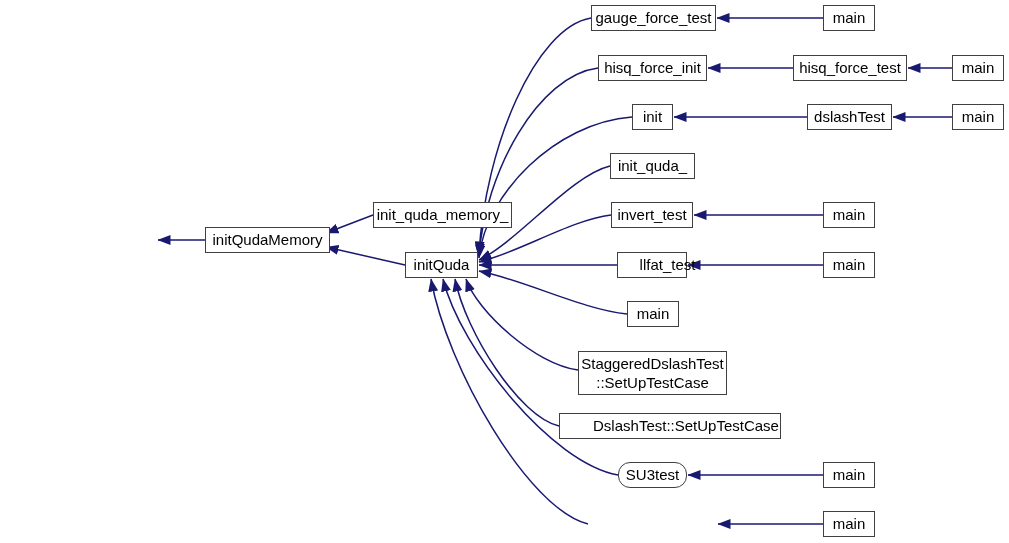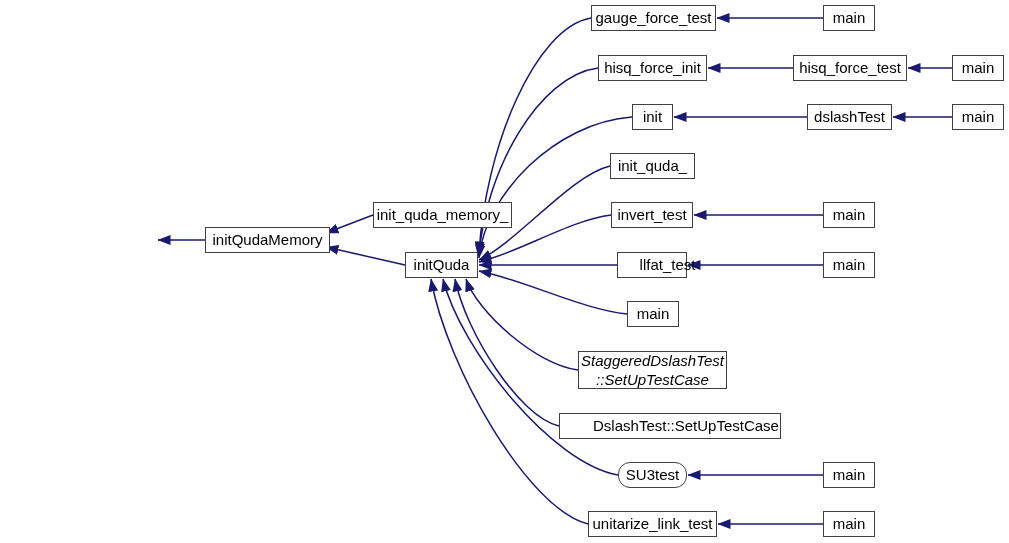--- a/index.html
+++ b/index.html
@@ -74,20 +74,19 @@
     <div class="node" style="left: 952px; top: 55px; width: 52px; height: 26px;"><span>main</span></div>
     <div class="node" style="left: 632px; top: 104px; width: 41px; height: 26px;"><span>init</span></div>
     <div class="node" style="left: 807px; top: 104px; width: 85px; height: 26px;"><span>dslashTest</span></div>
     <div class="node" style="left: 952px; top: 104px; width: 52px; height: 26px;"><span>main</span></div>
     <div class="node" style="left: 610px; top: 153px; width: 85px; height: 26px;"><span>init_quda_</span></div>
     <div class="node" style="left: 611px; top: 202px; width: 82px; height: 26px;"><span>invert_test</span></div>
     <div class="node" style="left: 823px; top: 202px; width: 52px; height: 26px;"><span>main</span></div>
     <div class="node" style="left: 617px; top: 252px; width: 70px; height: 26px; padding-left: 31px;"><span>llfat_test</span></div>
     <div class="node" style="left: 823px; top: 252px; width: 52px; height: 26px;"><span>main</span></div>
     <div class="node" style="left: 627px; top: 301px; width: 52px; height: 26px;"><span>main</span></div>
-    <div class="node" style="left: 578px; top: 351px; width: 149px; height: 38px; font-style: italic;"><span>StaggeredDslashTest
+    <div class="node" style="left: 578px; top: 351px; width: 149px; height: 44px;"><span>StaggeredDslashTest
 ::SetUpTestCase</span></div>
     <div class="node" style="left: 559px; top: 413px; width: 222px; height: 26px; padding-left: 32px;"><span>DslashTest::SetUpTestCase</span></div>
     <div class="node" style="left: 618px; top: 462px; width: 69px; height: 26px; border-radius: 12px;"><span>SU3test</span></div>
     <div class="node" style="left: 823px; top: 462px; width: 52px; height: 26px;"><span>main</span></div>
-    <div class="node" style="left: 588px; top: 511px; width: 129px; height: 26px;"><span>unitarize_link_test</span></div>
     <div class="node" style="left: 823px; top: 511px; width: 52px; height: 26px;"><span>main</span></div>
   </div>
 
 </body></html>

